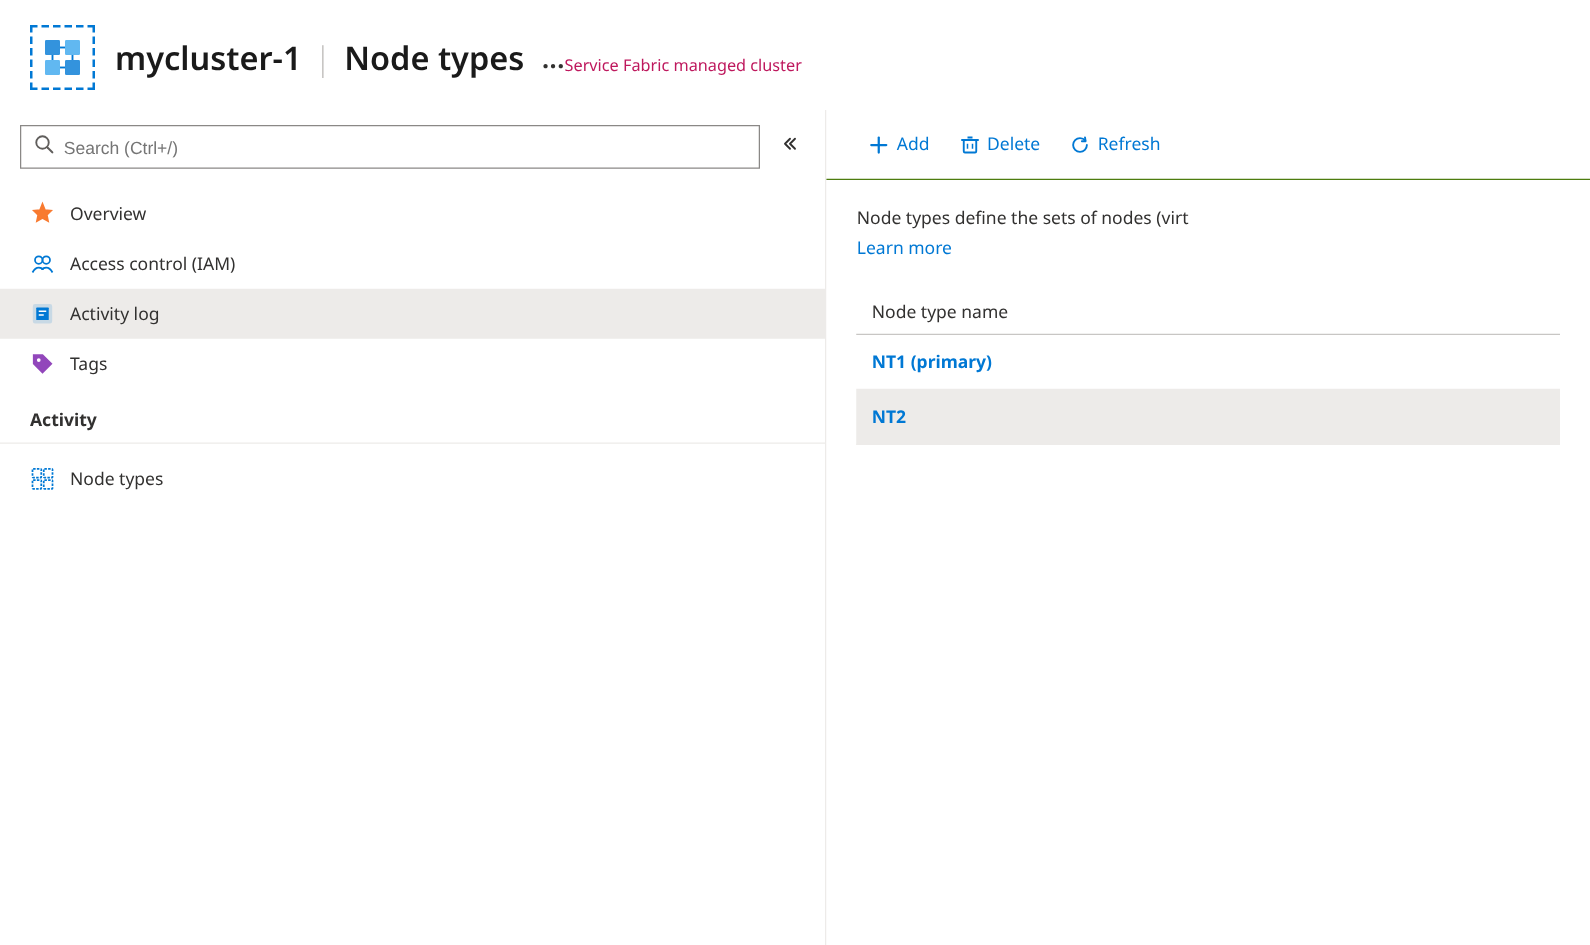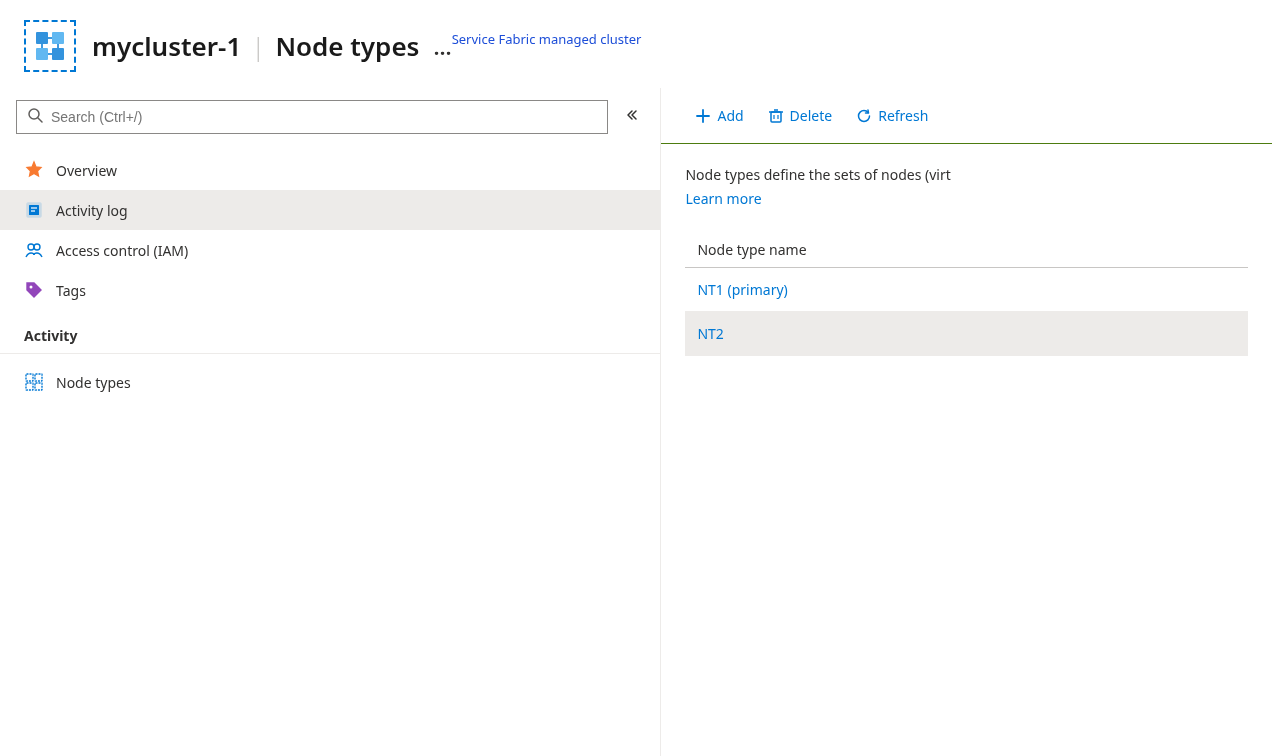--- a/index.html
+++ b/index.html
@@ -51,22 +51,22 @@
       font-size: 26px;
       font-weight: 600;
       color: #1a1a1a;
       display: flex;
       align-items: center;
       gap: 10px;
     }
 
     .header-subtitle {
       font-size: 13px;
-      color: #1d4ed8;
-      margin-top: 2px;
+      color: #be185d;
+      margin-top: 15px;
     }
 
     .header-ellipsis {
       font-size: 22px;
       color: #323130;
       cursor: pointer;
       margin-left: 4px;
     }
 
     
@@ -217,20 +217,21 @@
       padding: 8px 12px;
       border-bottom: 1px solid #c8c6c4;
     }
 
     .table-row {
       display: flex;
       align-items: center;
       padding: 12px 12px;
       border-bottom: 1px solid #edebe9;
       cursor: pointer;
+      font-weight: bold;
     }
 
     .table-row.selected {
       background: #edebe9;
     }
 
     .table-cell-link {
       color: #0078d4;
       text-decoration: none;
       font-size: 14px;
@@ -312,42 +313,42 @@
 
       <div class="nav-item">
         <span class="nav-item-icon overview-icon">
           <svg width="20" height="20" viewBox="0 0 20 20" fill="none">
             <path d="M10 2 L12 7 L17 7.5 L13.5 11 L14.5 16 L10 13.5 L5.5 16 L6.5 11 L3 7.5 L8 7 Z" stroke="#f7630c" stroke-width="1.3" fill="#f7630c" opacity="0.85"></path>
           </svg>
         </span>
         <span>Overview</span>
       </div>
 
+      <div class="nav-item">
+        <span class="nav-item-icon iam-icon">
+          <svg width="20" height="20" viewBox="0 0 20 20" fill="none">
+            <circle cx="7" cy="7" r="3" stroke="#0078d4" stroke-width="1.4"></circle>
+            <circle cx="13" cy="7" r="3" stroke="#0078d4" stroke-width="1.4"></circle>
+            <path d="M2 17 Q4 13 7 13 Q10 13 10 15" stroke="#0078d4" stroke-width="1.4" fill="none"></path>
+            <path d="M10 15 Q10 13 13 13 Q16 13 18 17" stroke="#0078d4" stroke-width="1.4" fill="none"></path>
+          </svg>
+        </span>
+        <span>Access control (IAM)</span>
+      </div>
+
       <div class="nav-item active">
         <span class="nav-item-icon activity-icon">
           <svg width="20" height="20" viewBox="0 0 20 20" fill="none">
             <rect x="3" y="3" width="14" height="14" rx="1" stroke="#0078d4" stroke-width="1.5" fill="#0078d4" opacity="0.15"></rect>
             <rect x="5" y="5" width="10" height="10" rx="0.5" fill="#0078d4"></rect>
             <line x1="7" y1="8" x2="13" y2="8" stroke="white" stroke-width="1.2"></line>
             <line x1="7" y1="11" x2="11" y2="11" stroke="white" stroke-width="1.2"></line>
           </svg>
         </span>
         <span>Activity log</span>
-      </div>
-
-      <div class="nav-item">
-        <span class="nav-item-icon iam-icon">
-          <svg width="20" height="20" viewBox="0 0 20 20" fill="none">
-            <circle cx="7" cy="7" r="3" stroke="#0078d4" stroke-width="1.4"></circle>
-            <circle cx="13" cy="7" r="3" stroke="#0078d4" stroke-width="1.4"></circle>
-            <path d="M2 17 Q4 13 7 13 Q10 13 10 15" stroke="#0078d4" stroke-width="1.4" fill="none"></path>
-            <path d="M10 15 Q10 13 13 13 Q16 13 18 17" stroke="#0078d4" stroke-width="1.4" fill="none"></path>
-          </svg>
-        </span>
-        <span>Access control (IAM)</span>
       </div>
 
       <div class="nav-item">
         <span class="nav-item-icon tags-icon">
           <svg width="20" height="20" viewBox="0 0 20 20" fill="none">
             <path d="M3 3 L10 3 L17 10 L10 17 L3 10 Z" stroke="#7719aa" stroke-width="1.4" fill="#7719aa" opacity="0.8"></path>
             <circle cx="7" cy="7" r="1.5" fill="white"></circle>
           </svg>
         </span>
         <span>Tags</span>

